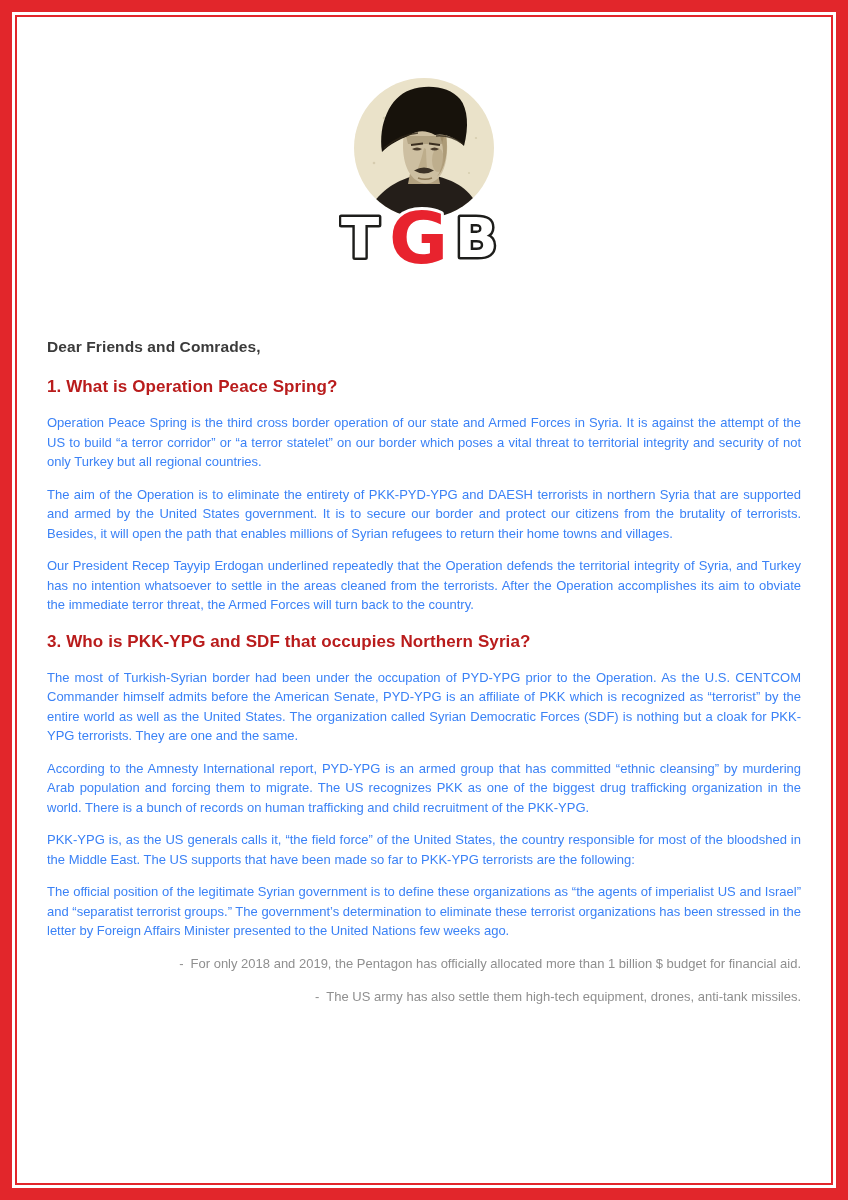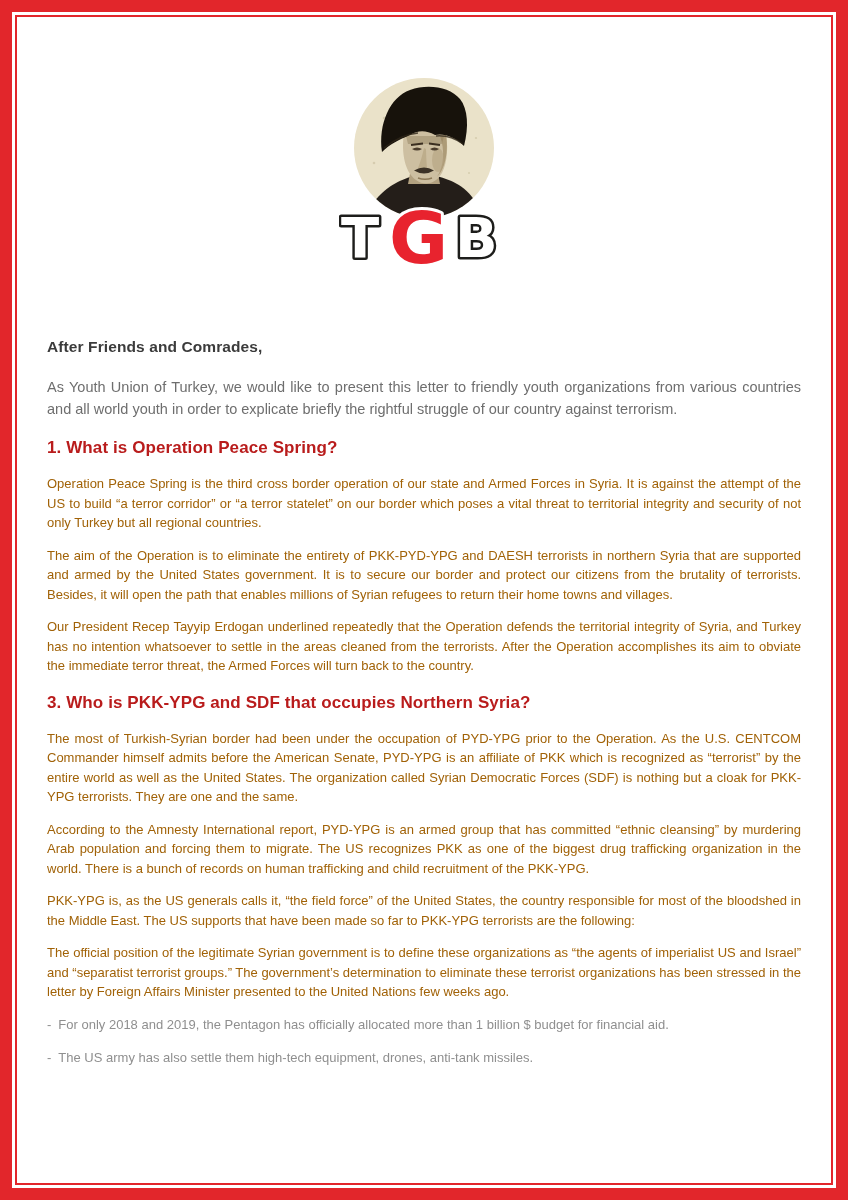--- a/index.html
+++ b/index.html
@@ -37,26 +37,26 @@
   .subtitle {
     margin:0 0 17px 0;
     font-size:13.5px; font-weight:bold; color:#3b3b3b;
   }
   .section-heading {
     margin:17px 0 16px 0;
     font-size:17px; font-weight:600; color:#b91c1c; letter-spacing:0.1px;
   }
   .body-p {
     margin:0 0 13px 0;
-    font-size:13px; line-height:19.5px; color:#a16207;
+    font-size:13px; line-height:19.5px; color:#3b82f6;
     text-align:justify;
   }
   .bullet {
     margin:0 0 14px 0;
-    font-size:13px; line-height:19.5px; color:#8f8f8f;
+    font-size:13px; line-height:19.5px; color:#8f8f8f;text-align:right;
   }
   .bullet .dash { margin-right:7px; }
 </style>
 </head>
 <body>
 
 <div class="page">
   <div class="inner-line"></div>
 
   <div class="content">
@@ -102,23 +102,22 @@
       </div>
       <div class="wordmark-wrap">
         <svg width="170" height="66" viewBox="0 0 170 66" aria-hidden="true">
           <text x="2" y="53" font-family="DejaVu Sans, sans-serif" font-size="56" font-weight="bold" fill="#ffffff" stroke="#1d1d1b" stroke-width="5" stroke-linejoin="round" paint-order="stroke">T</text>
           <text x="116" y="53" font-family="DejaVu Sans, sans-serif" font-size="56" font-weight="bold" fill="#ffffff" stroke="#1d1d1b" stroke-width="5" stroke-linejoin="round" paint-order="stroke">B</text>
           <text x="50" y="59" font-family="DejaVu Sans, sans-serif" font-size="72" font-weight="bold" fill="#e8232e" stroke="#ffffff" stroke-width="6" stroke-linejoin="round" paint-order="stroke">G</text>
         </svg>
       </div>
     </div>
 
-    <p class="salutation">After Friends and Comrades,</p>
+    <p class="salutation">Dear Friends and Comrades,</p>
 
-    <p class="intro">As Youth Union of Turkey, we would like to present this letter to friendly youth organizations from various countries and all world youth in order to explicate briefly the rightful struggle of our country against terrorism.</p>
 
 
     <h2 class="section-heading">1. What is Operation Peace Spring?</h2>
     <p class="body-p">Operation Peace Spring is the third cross border operation of our state and Armed Forces in Syria. It is against the attempt of the US to build “a terror corridor” or “a terror statelet” on our border which poses a vital threat to territorial integrity and security of not only Turkey but all regional countries.</p>
 
     <p class="body-p">The aim of the Operation is to eliminate the entirety of PKK-PYD-YPG and DAESH terrorists in northern Syria that are supported and armed by the United States government. It is to secure our border and protect our citizens from the brutality of terrorists. Besides, it will open the path that enables millions of Syrian refugees to return their home towns and villages.</p>
     <p class="body-p">Our President Recep Tayyip Erdogan underlined repeatedly that the Operation defends the territorial integrity of Syria, and Turkey has no intention whatsoever to settle in the areas cleaned from the terrorists. After the Operation accomplishes its aim to obviate the immediate terror threat, the Armed Forces will turn back to the country.</p>
 
     <h2 class="section-heading">3. Who is PKK-YPG and SDF that occupies Northern Syria?</h2>
     <p class="body-p">The most of Turkish-Syrian border had been under the occupation of PYD-YPG prior to the Operation. As the U.S. CENTCOM Commander himself admits before the American Senate, PYD-YPG is an affiliate of PKK which is recognized as “terrorist” by the entire world as well as the United States. The organization called Syrian Democratic Forces (SDF) is nothing but a cloak for PKK-YPG terrorists. They are one and the same.</p>

